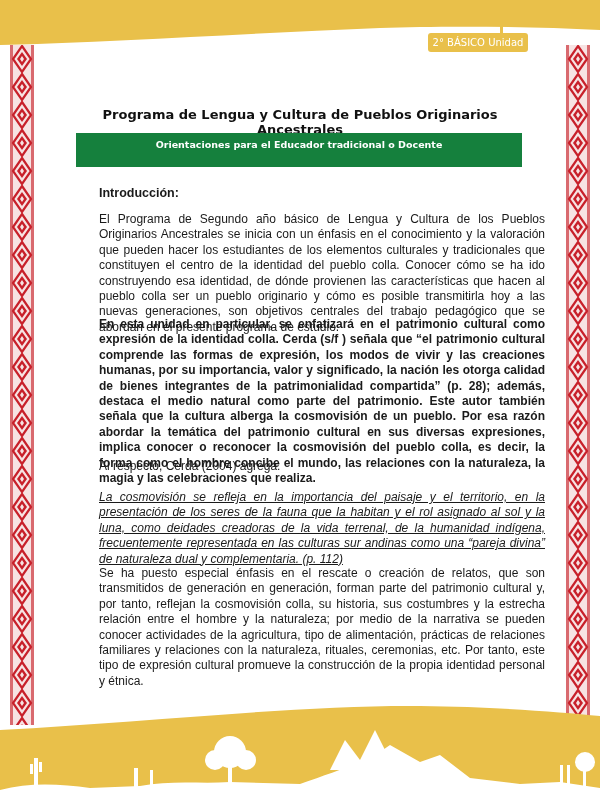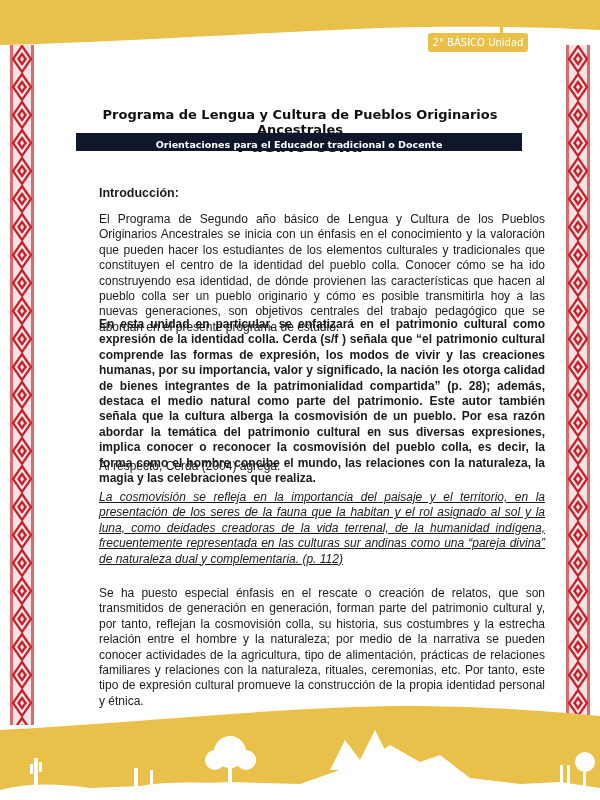--- a/index.html
+++ b/index.html
@@ -6,29 +6,29 @@
   body { width:600px; height:800px; position:relative; overflow:hidden; background:#ffffff; font-family:"Liberation Sans", sans-serif; }
   .top-wave { position:absolute; left:0; top:0; width:600px; height:50px; }
   .badge { position:absolute; left:428px; top:33px; width:100px; height:19px; background:#e9c04a; border-radius:3px; color:#fff; font-family:"DejaVu Sans", sans-serif; font-size:10px; line-height:19px; text-align:center; }
   .badge-stem { position:absolute; left:500px; top:26px; width:3px; height:8px; background:#e9c04a; }
   .border { position:absolute; width:24px; top:45px; height:680px; }
   .border.left { left:10px; }
   .border.right { left:566px; }
   .title { position:absolute; left:60px; width:480px; text-align:center; font-family:"DejaVu Sans", sans-serif; font-weight:bold; color:#111;margin-top:28px; }
   .title.main { top:79px; font-size:13px; }
   .title.sub { top:107px; font-size:18px; }
-  .band { position:absolute; left:76px; top:133px; width:446px; height:18px; background:#0f172a; color:#fff; font-family:"DejaVu Sans", sans-serif; font-weight:bold; font-size:9.5px; text-align:center; line-height:24px; }
+  .band { position:absolute; left:76px; top:133px; width:446px; height:34px; background:#15803d; color:#fff; font-family:"DejaVu Sans", sans-serif; font-weight:bold; font-size:9.5px; text-align:center; line-height:24px; }
   .content { position:absolute; left:78px; width:446px; font-size:12px; color:#1a1a1a;padding-left:21px; }
   .heading { top:186px; font-weight:bold; font-size:12.5px; }
   .para { text-align:justify; line-height:15.4px; margin:0; }
   .p1 { top:212px; }
   .p2 { top:317px;font-weight:bold; }
   .p3 { top:459px; }
   .p4 { top:490px; font-style:italic;text-decoration:underline; }
-  .p5 { top:586px; }
+  .p5 { top:566px; }
   .bottom-scene { position:absolute; left:0; top:700px; width:600px; height:100px; }
 </style>
 </head>
 <body>
 
 <svg class="top-wave" viewBox="0 0 600 50" preserveAspectRatio="none">
   <path d="M0,0 H600 V30 C520,26 440,26 380,28 C250,33 120,42 0,45 Z" fill="#e9c04a"></path>
 </svg>
 <div class="badge-stem"></div>
 <div class="badge">2° BÁSICO Unidad 1</div>

